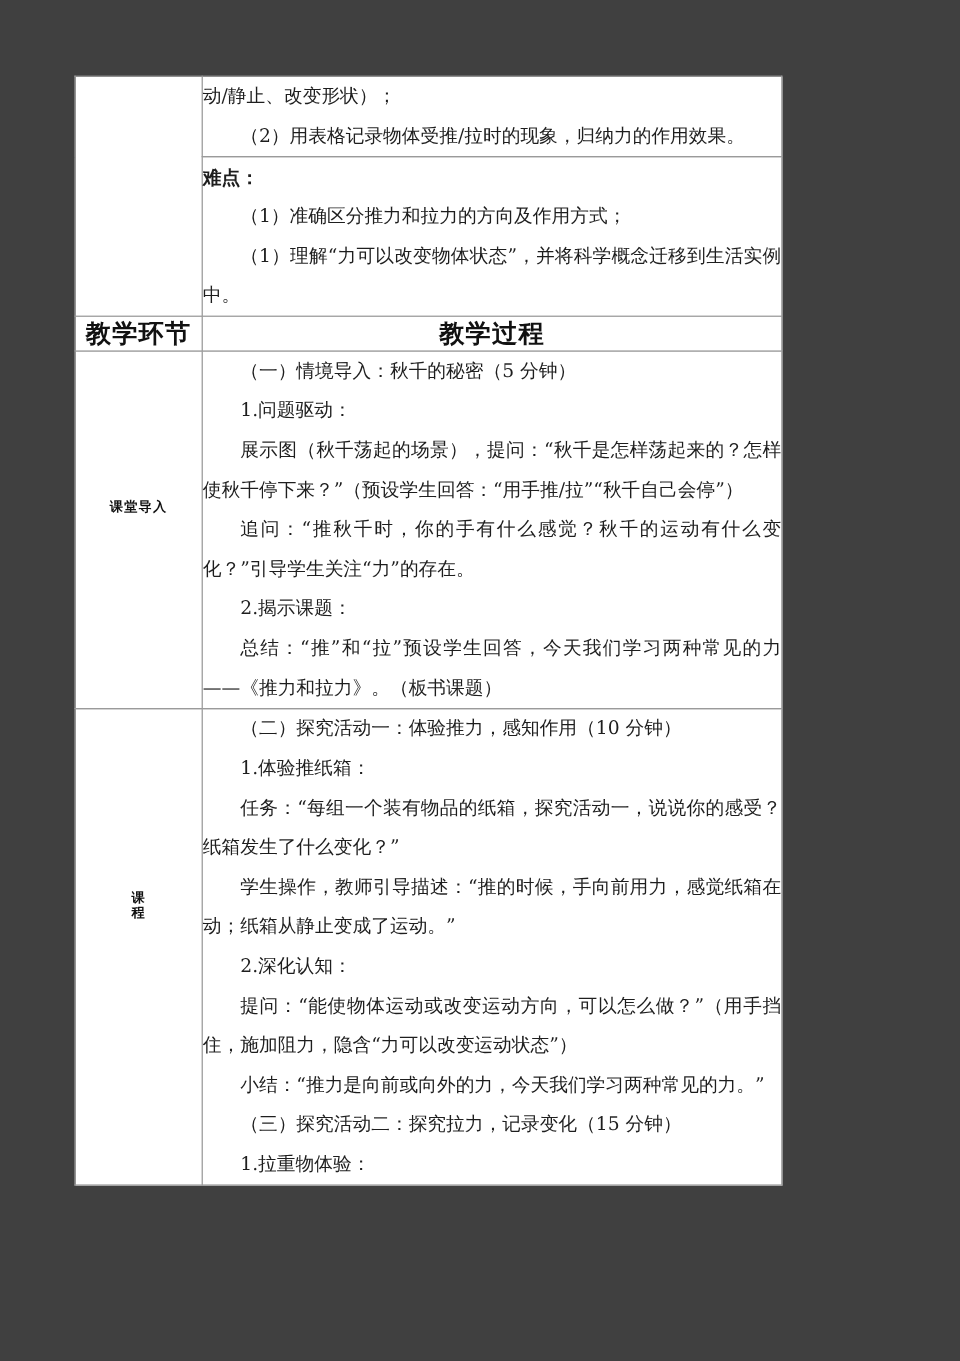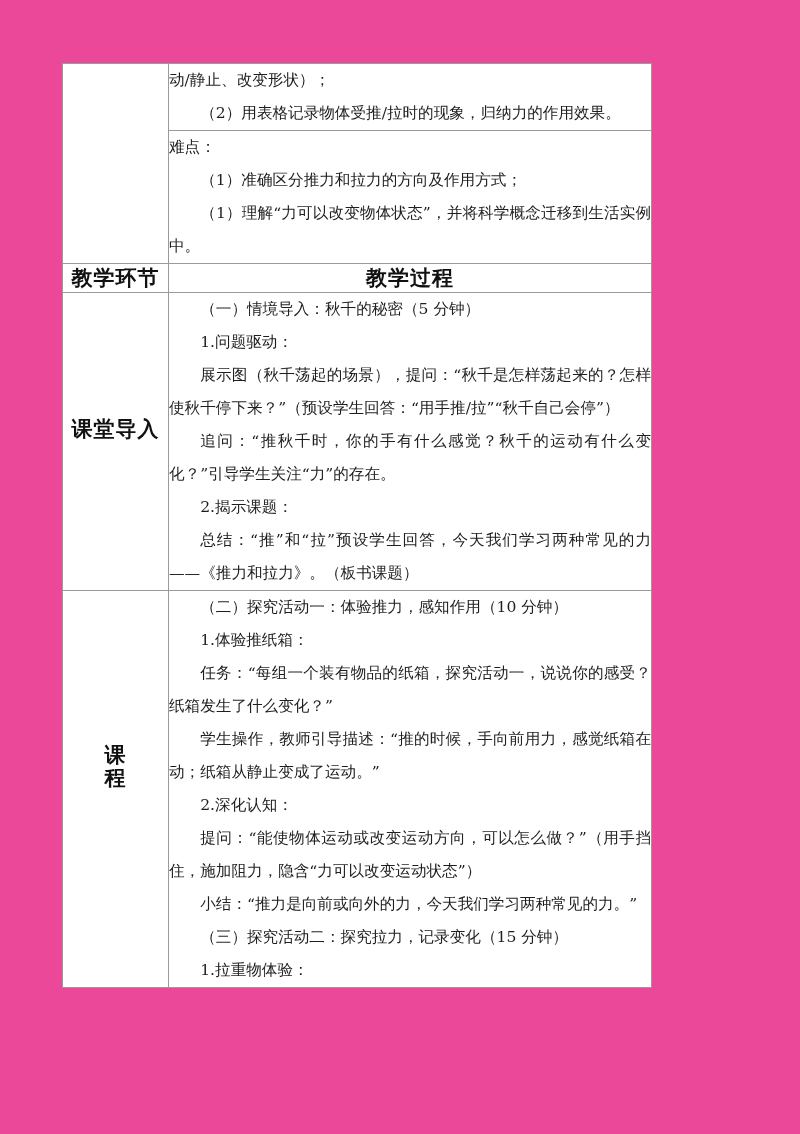--- a/index.html
+++ b/index.html
@@ -13,21 +13,21 @@
     position: relative;
     overflow: hidden;
     font-family: "DejaVu Serif", "Liberation Serif", serif;
     color: #1a1a1a;
   }
 
   
   .page {
     position: absolute;
     inset: 0;
-    background: #ec4899;
+    background: #404040;
   }
 
   
   .watermark {
     position: absolute;
     left: 362px;
     top: 1000px;
     font-family: "DejaVu Sans", "Liberation Sans", sans-serif;
     font-weight: 700;
     font-size: 68px;
@@ -54,21 +54,21 @@
     background: #ffffff;
   }
 
   .col-stage { width: 106px; }
   .col-body  { width: 483px; }
 
   
   .stage-cell {
     text-align: center;
     font-weight: 700;
-    font-size: 21px;
+    font-size: 11px;
     letter-spacing: 1px;
     color: #111111;
   }
   .stage-cell .stage-inner {
     display: flex;
     flex-direction: column;
     justify-content: center;
     height: 100%;
     box-sizing: border-box;
   }
@@ -98,21 +98,21 @@
   .p {
     margin: 0;
     font-size: 15.6px;
     line-height: 33px;
     text-align: justify;
     text-justify: inter-ideograph;
     text-indent: 2em;
     color: #1e1e1e;
   }
   .p.noindent { text-indent: 0; }
-  .p.bold { font-weight: 400; text-indent: 0; }
+  .p.bold { font-weight: 700; text-indent: 0; }
 </style>
 </head>
 <body>
 
 <div class="page">
 
   <table class="lesson-table">
     <colgroup>
       <col class="col-stage">
       <col class="col-body">

